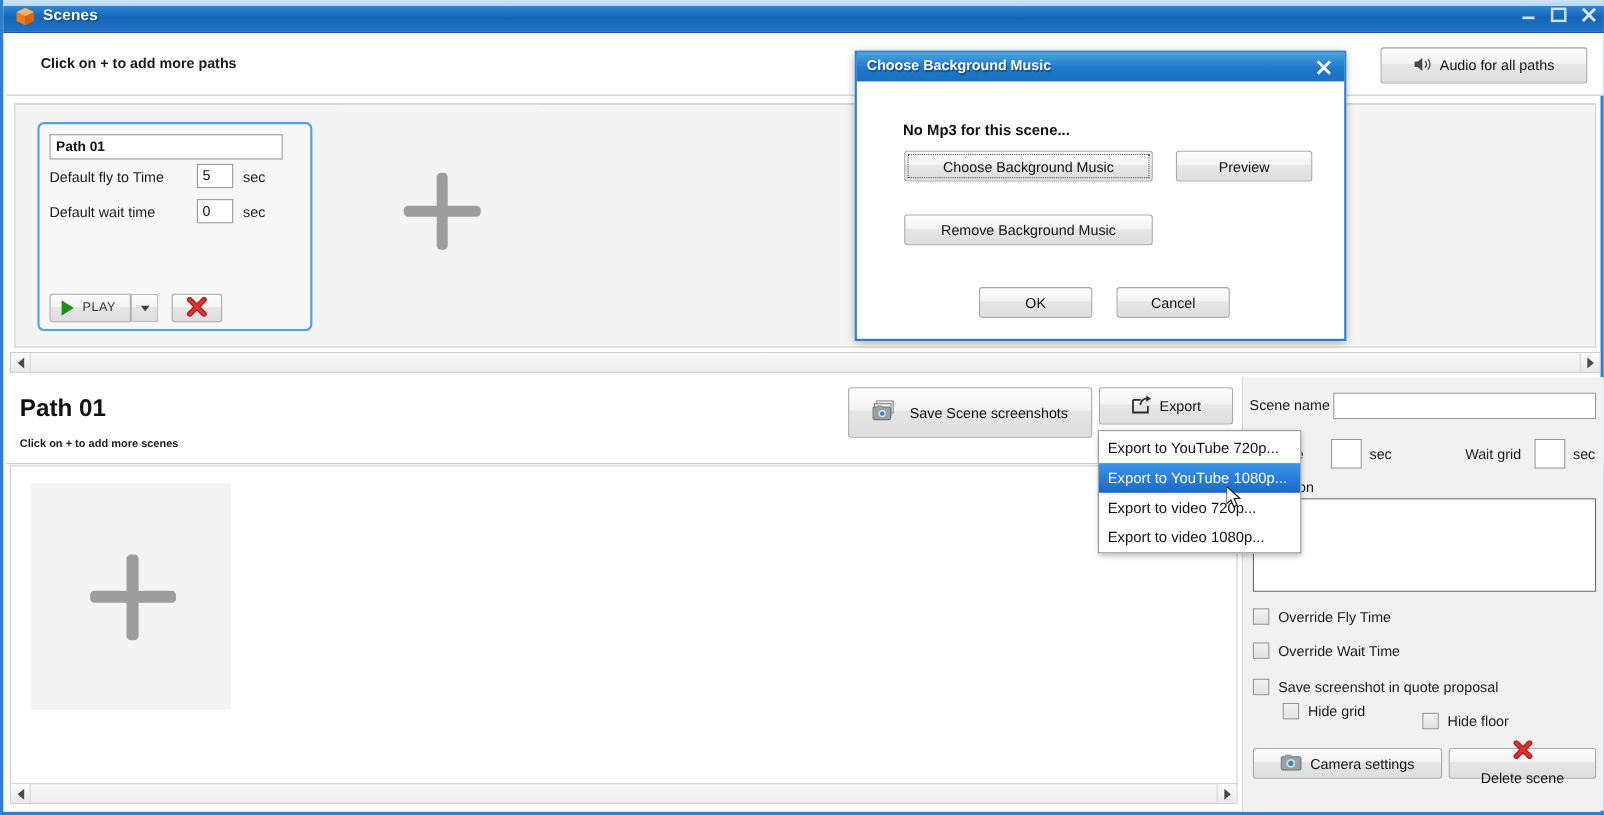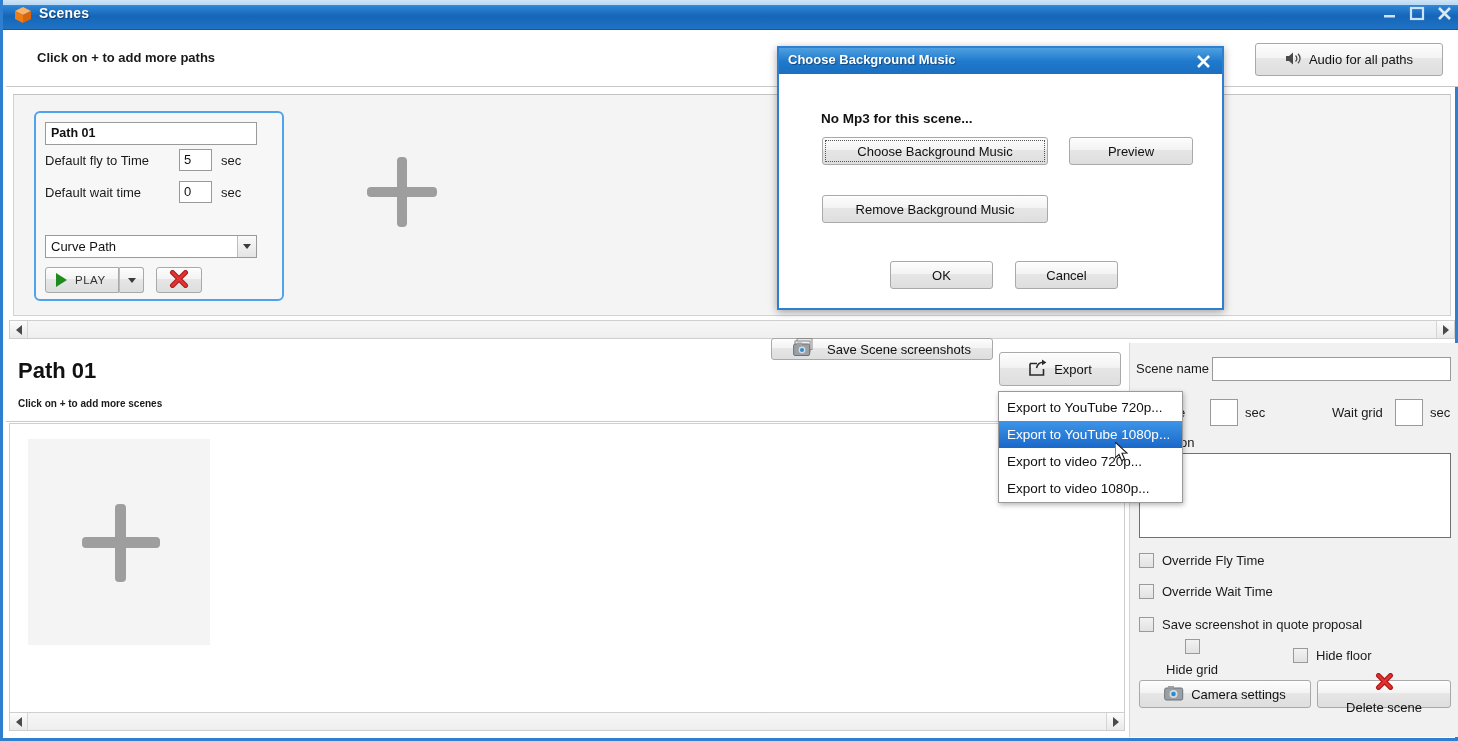--- a/index.html
+++ b/index.html
@@ -176,22 +176,22 @@
   }
   .path-title {
     position: absolute; left: 12px; top: 15px;
     font-size: 22px; font-weight: bold; color: #111;
   }
   .hint-scenes {
     position: absolute; left: 12px; top: 55px;
     font-size: 10px; font-weight: bold; color: #1a1a1a;
   }
   .save-shots-btn {
-    position: absolute; left: 768px; top: 338px;
-    width: 222px; height: 22px; z-index: 5; justify-content: center;
+    position: absolute; left: 768px; top: 352px;
+    width: 222px; height: 46px; z-index: 5; justify-content: center;
   }
   .export-btn {
     position: absolute; left: 996px; top: 352px;
     width: 122px; height: 34px; z-index: 5;
   }
 
   
   .scenes-strip {
     position: absolute; left: 6px; top: 423px;
     width: 1116px; height: 292px;
@@ -336,26 +336,20 @@
         <div class="path-name-input">Path 01</div>
 
         <div class="row-lbl" style="left:9px; top:40px;">Default fly to Time</div>
         <div class="num-input" style="left:143px; top:36px;">5</div>
         <div class="sec-lbl" style="left:185px; top:40px;">sec</div>
 
         <div class="row-lbl" style="left:9px; top:72px;">Default wait time</div>
         <div class="num-input" style="left:143px; top:68px;">0</div>
         <div class="sec-lbl" style="left:185px; top:72px;">sec</div>
 
-        <div class="combo">
-          <span class="combo-text">Curve Path</span>
-          <span class="combo-arrow">
-              <i class="tri-dn"></i>
-            </span>
-        </div>
 
         <div class="btn play-btn">
           <i class="tri-green"></i>
           <span>PLAY</span>
         </div>
         <div class="btn play-drop">
           <i class="tri-dn"></i>
         </div>
         <div class="btn del-path-btn">
           <span>
@@ -452,21 +446,21 @@
         <span class="cb-lbl">Override Fly Time</span>
       </div>
       <div class="cbrow" style="left:9px; top:241px;">
         <span class="cbox"></span>
         <span class="cb-lbl">Override Wait Time</span>
       </div>
       <div class="cbrow" style="left:9px; top:274px;">
         <span class="cbox"></span>
         <span class="cb-lbl">Save screenshot in quote proposal</span>
       </div>
-      <div class="cbrow" style="left:36px; top:296px;flex-direction:column;">
+      <div class="cbrow" style="left:36px; top:296px;">
         <span class="cbox"></span>
         <span class="cb-lbl">Hide grid</span>
       </div>
       <div class="cbrow" style="left:163px; top:305px;">
         <span class="cbox"></span>
         <span class="cb-lbl">Hide floor</span>
       </div>
 
       <div class="btn cam-btn">
         <span>

